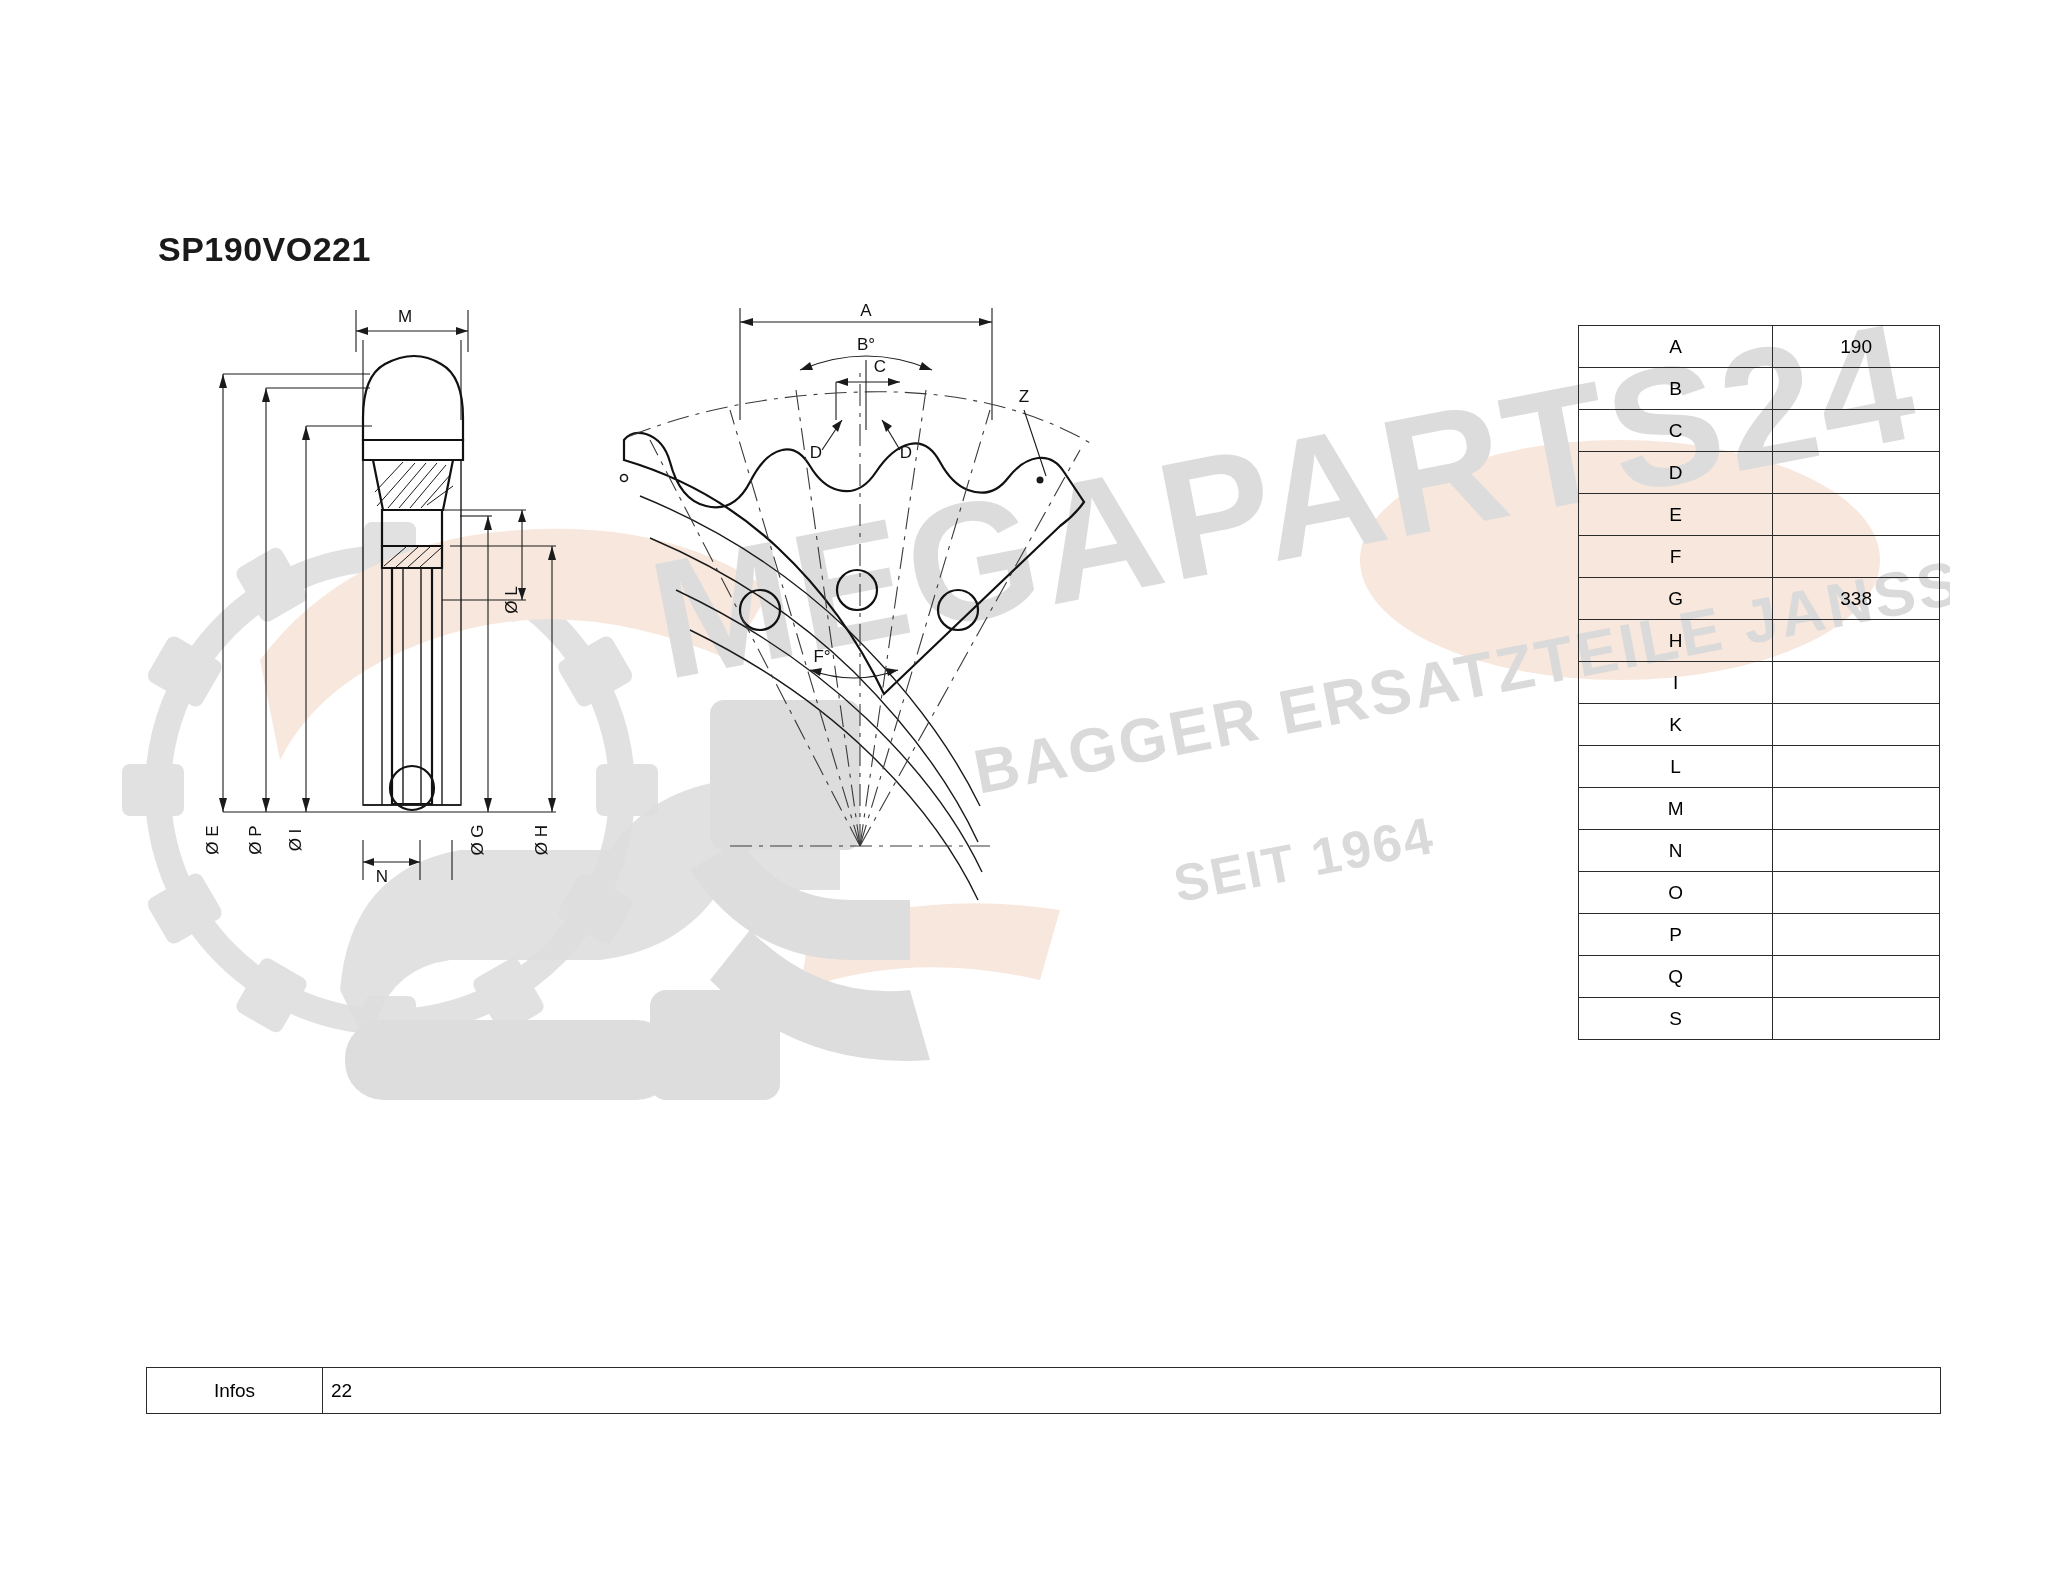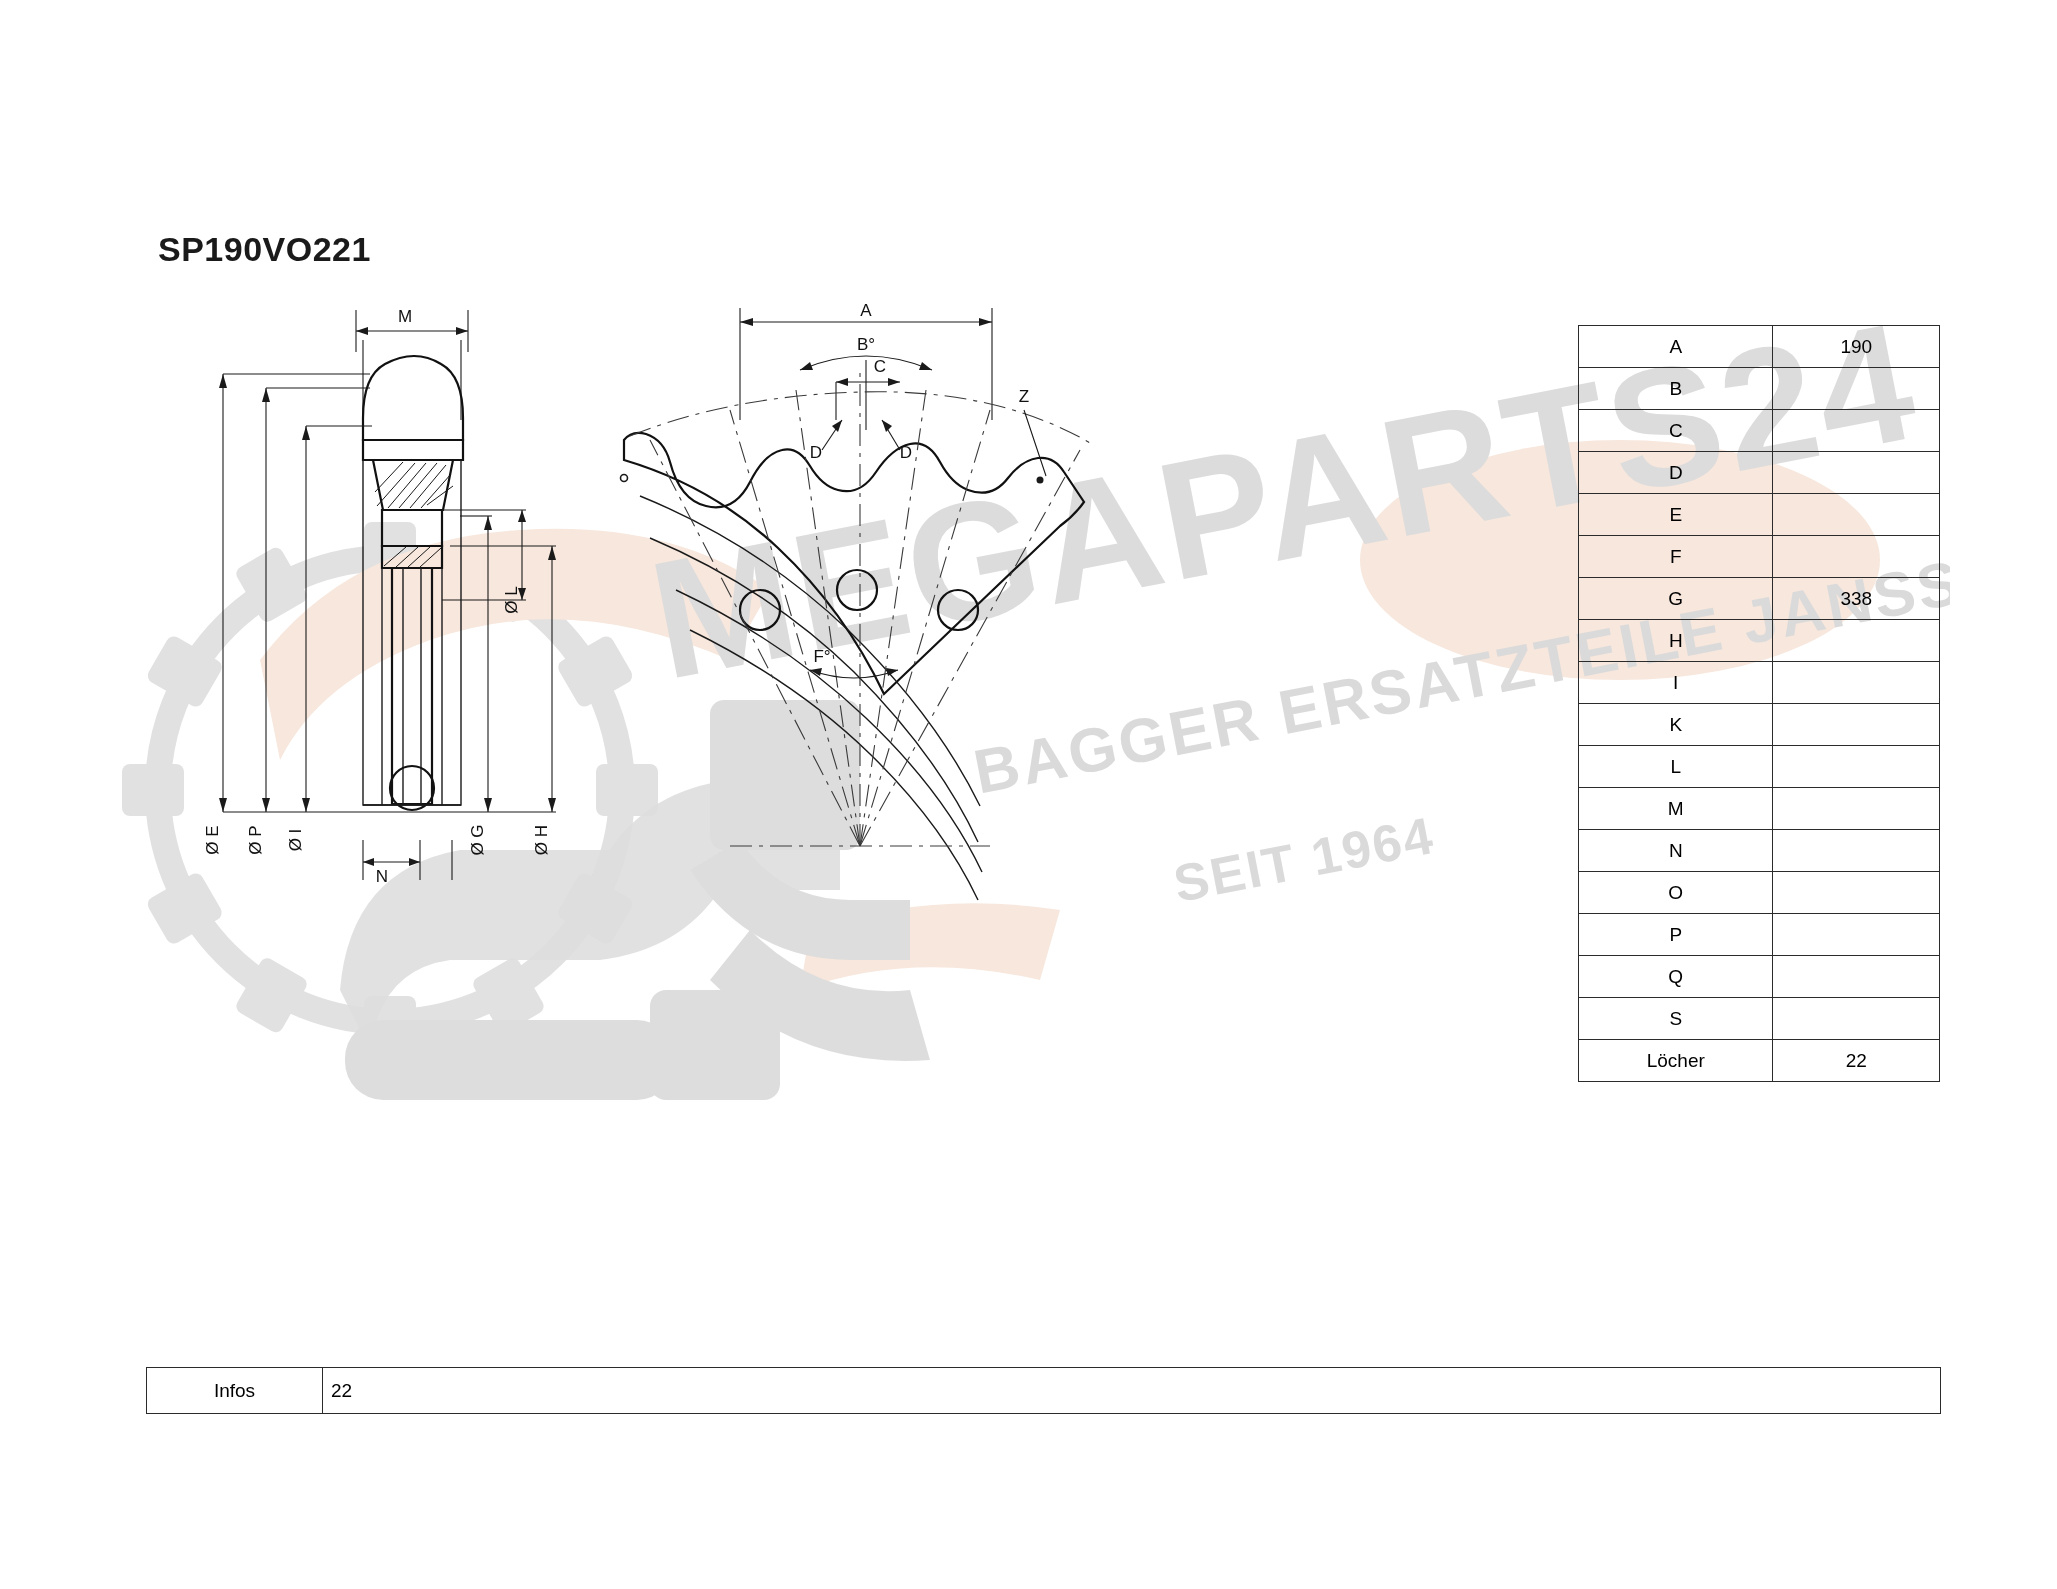--- a/index.html
+++ b/index.html
@@ -438,24 +438,20 @@
       <td class="value-col"></td>
     </tr>
     <tr>
       <td class="label-col">Q</td>
       <td class="value-col"></td>
     </tr>
     <tr>
       <td class="label-col">S</td>
       <td class="value-col"></td>
     </tr>
-    <tr>
-      <td class="label-col">Löcher</td>
-      <td class="value-col">22</td>
-    </tr>
   </tbody>
 </table>
 
 <table id="infos-table">
   <tbody>
     <tr>
       <td class="infos-label">Infos</td>
       <td class="infos-value">22</td>
     </tr>
   </tbody>

